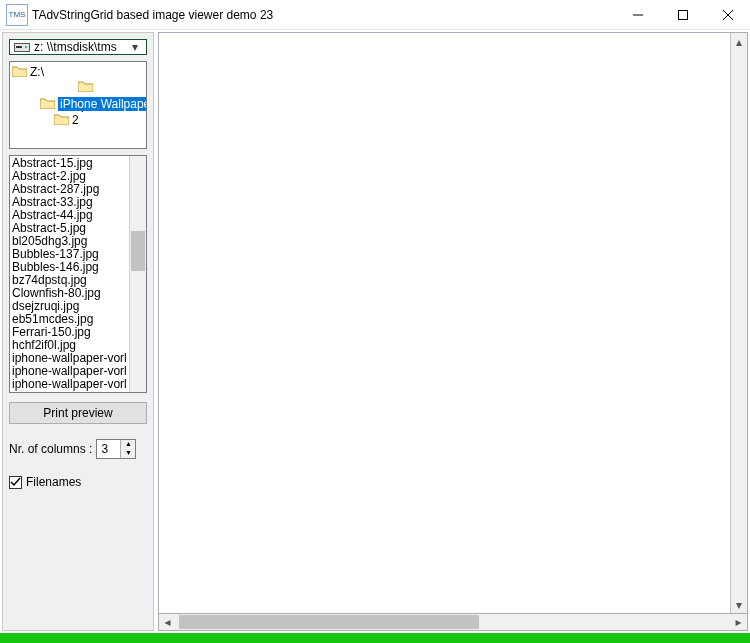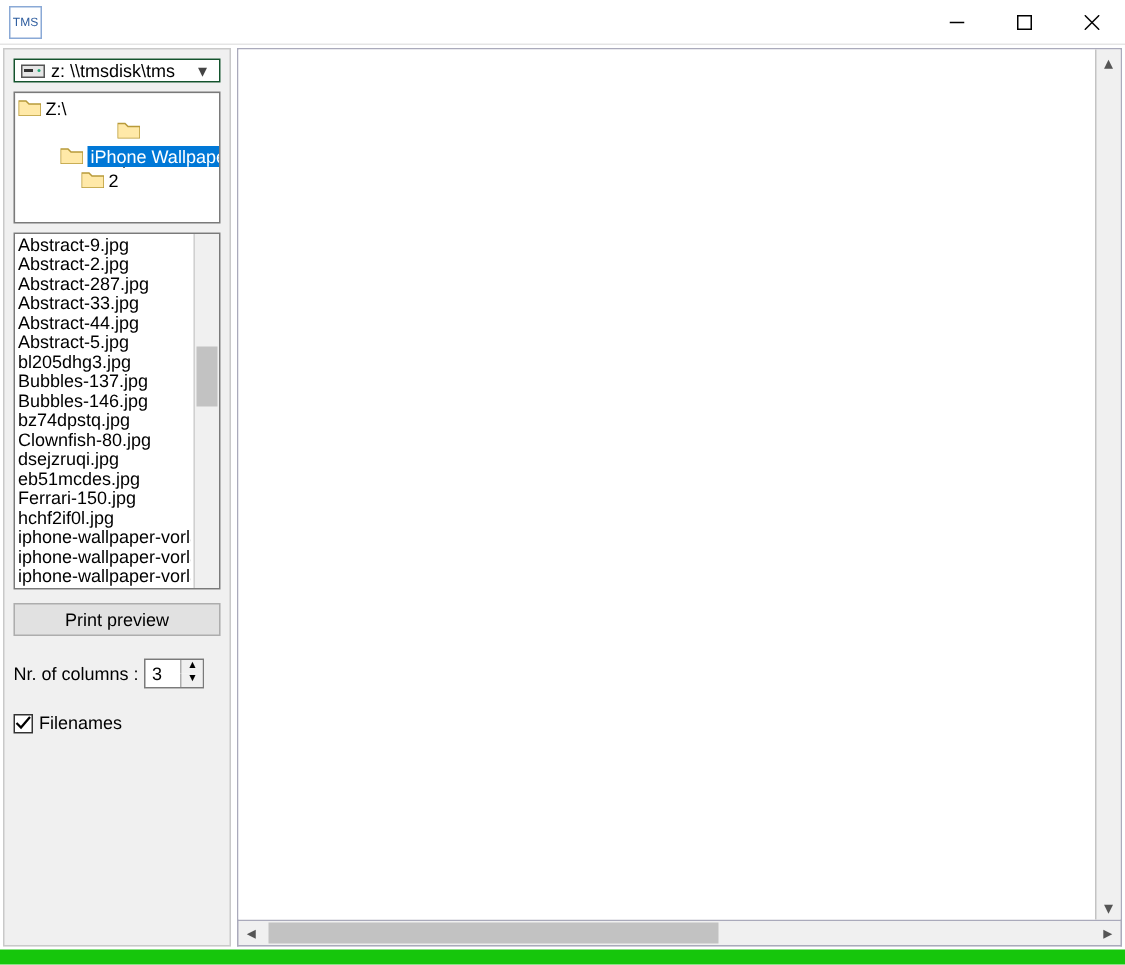--- a/index.html
+++ b/index.html
@@ -53,20 +53,21 @@
   .img-beach { background: linear-gradient(to bottom,#4e9ee6 0%, #8fc7ee 38%, #1f6a2a 38%, #2a7a33 44%, #9fe6d6 48%, #bfeee2 100%);}
   .img-forest { background: linear-gradient(to bottom,#0e1a10 0%, #13251a 55%, #1e5a28 58%, #3a8a3a 80%, #2f6b2f 100%);}
   .img-butterfly { background: radial-gradient(ellipse 60% 40% at 50% 50%, #17d4ef 0%, #0aa7c9 40%, #04202a 70%), #04151d;}
   .img-tree { background: linear-gradient(to bottom,#6b5aa3 0%, #a788c9 35%, #d7a7c0 55%, #f2c27a 62%, #e5dfe8 70%, #eef0f4 100%);}
 </style>
 </head>
 <body>
 
 <div class="titlebar">
   <div class="app-icon">TMS</div>
+  <div class="title">TAdvStringGrid based image viewer demo 23</div>
   <div class="spacer"></div>
   <div class="winbtn">
     <svg width="10" height="10">
         <line x1="0" y1="5" x2="10" y2="5" stroke="#000" stroke-width="1"></line>
       </svg>
   </div>
   <div class="winbtn">
     <svg width="10" height="10">
         <rect x="0.5" y="0.5" width="9" height="9" fill="none" stroke="#000"></rect>
       </svg>
@@ -116,21 +117,21 @@
         <div class="tree-row" style="padding-left: 42px;">
           <span class="folder-icon"><svg width="15" height="12">
               <path d="M0 2 h5 l2 2 h8 v8 h-15 z" fill="#ffe9a8" stroke="#b89a3a"></path>
             </svg></span>
           <span class="tree-label">2</span>
         </div>
       </div>
 
     <div class="filelist-wrap">
       <div class="filelist" id="filelist">
-          <div class="file-row">Abstract-9.jpg</div>
+          <div class="file-row">Abstract-15.jpg</div>
           <div class="file-row">Abstract-2.jpg</div>
           <div class="file-row">Abstract-287.jpg</div>
           <div class="file-row">Abstract-33.jpg</div>
           <div class="file-row">Abstract-44.jpg</div>
           <div class="file-row">Abstract-5.jpg</div>
           <div class="file-row">bl205dhg3.jpg</div>
           <div class="file-row">Bubbles-137.jpg</div>
           <div class="file-row">Bubbles-146.jpg</div>
           <div class="file-row">bz74dpstq.jpg</div>
           <div class="file-row">Clownfish-80.jpg</div>

